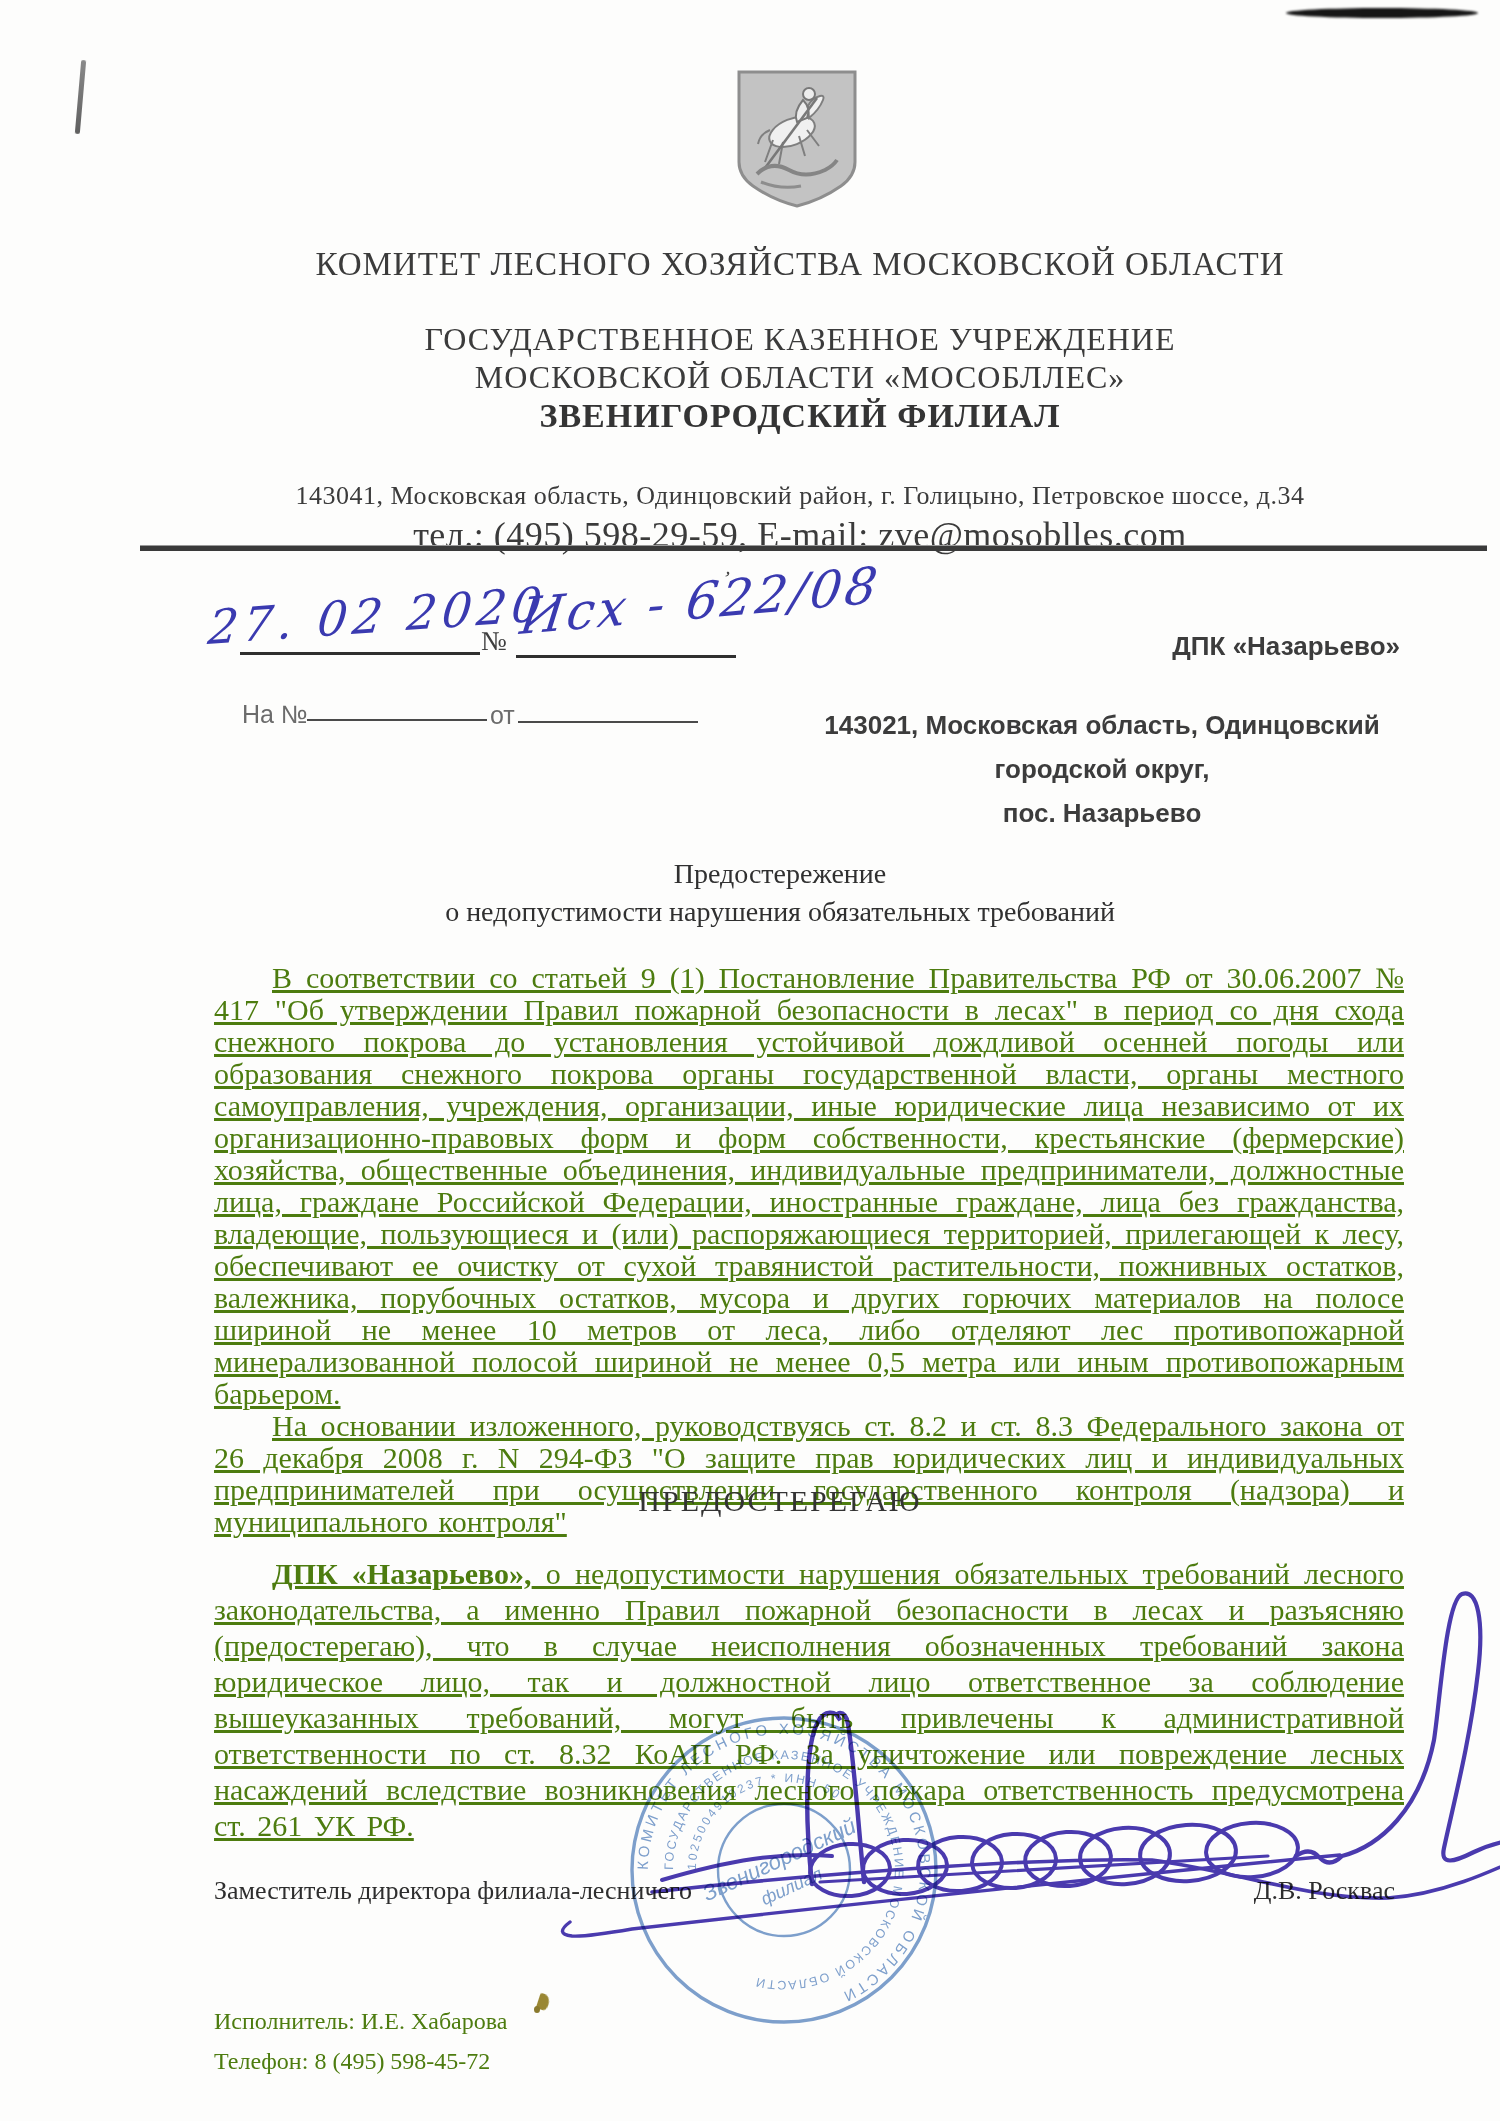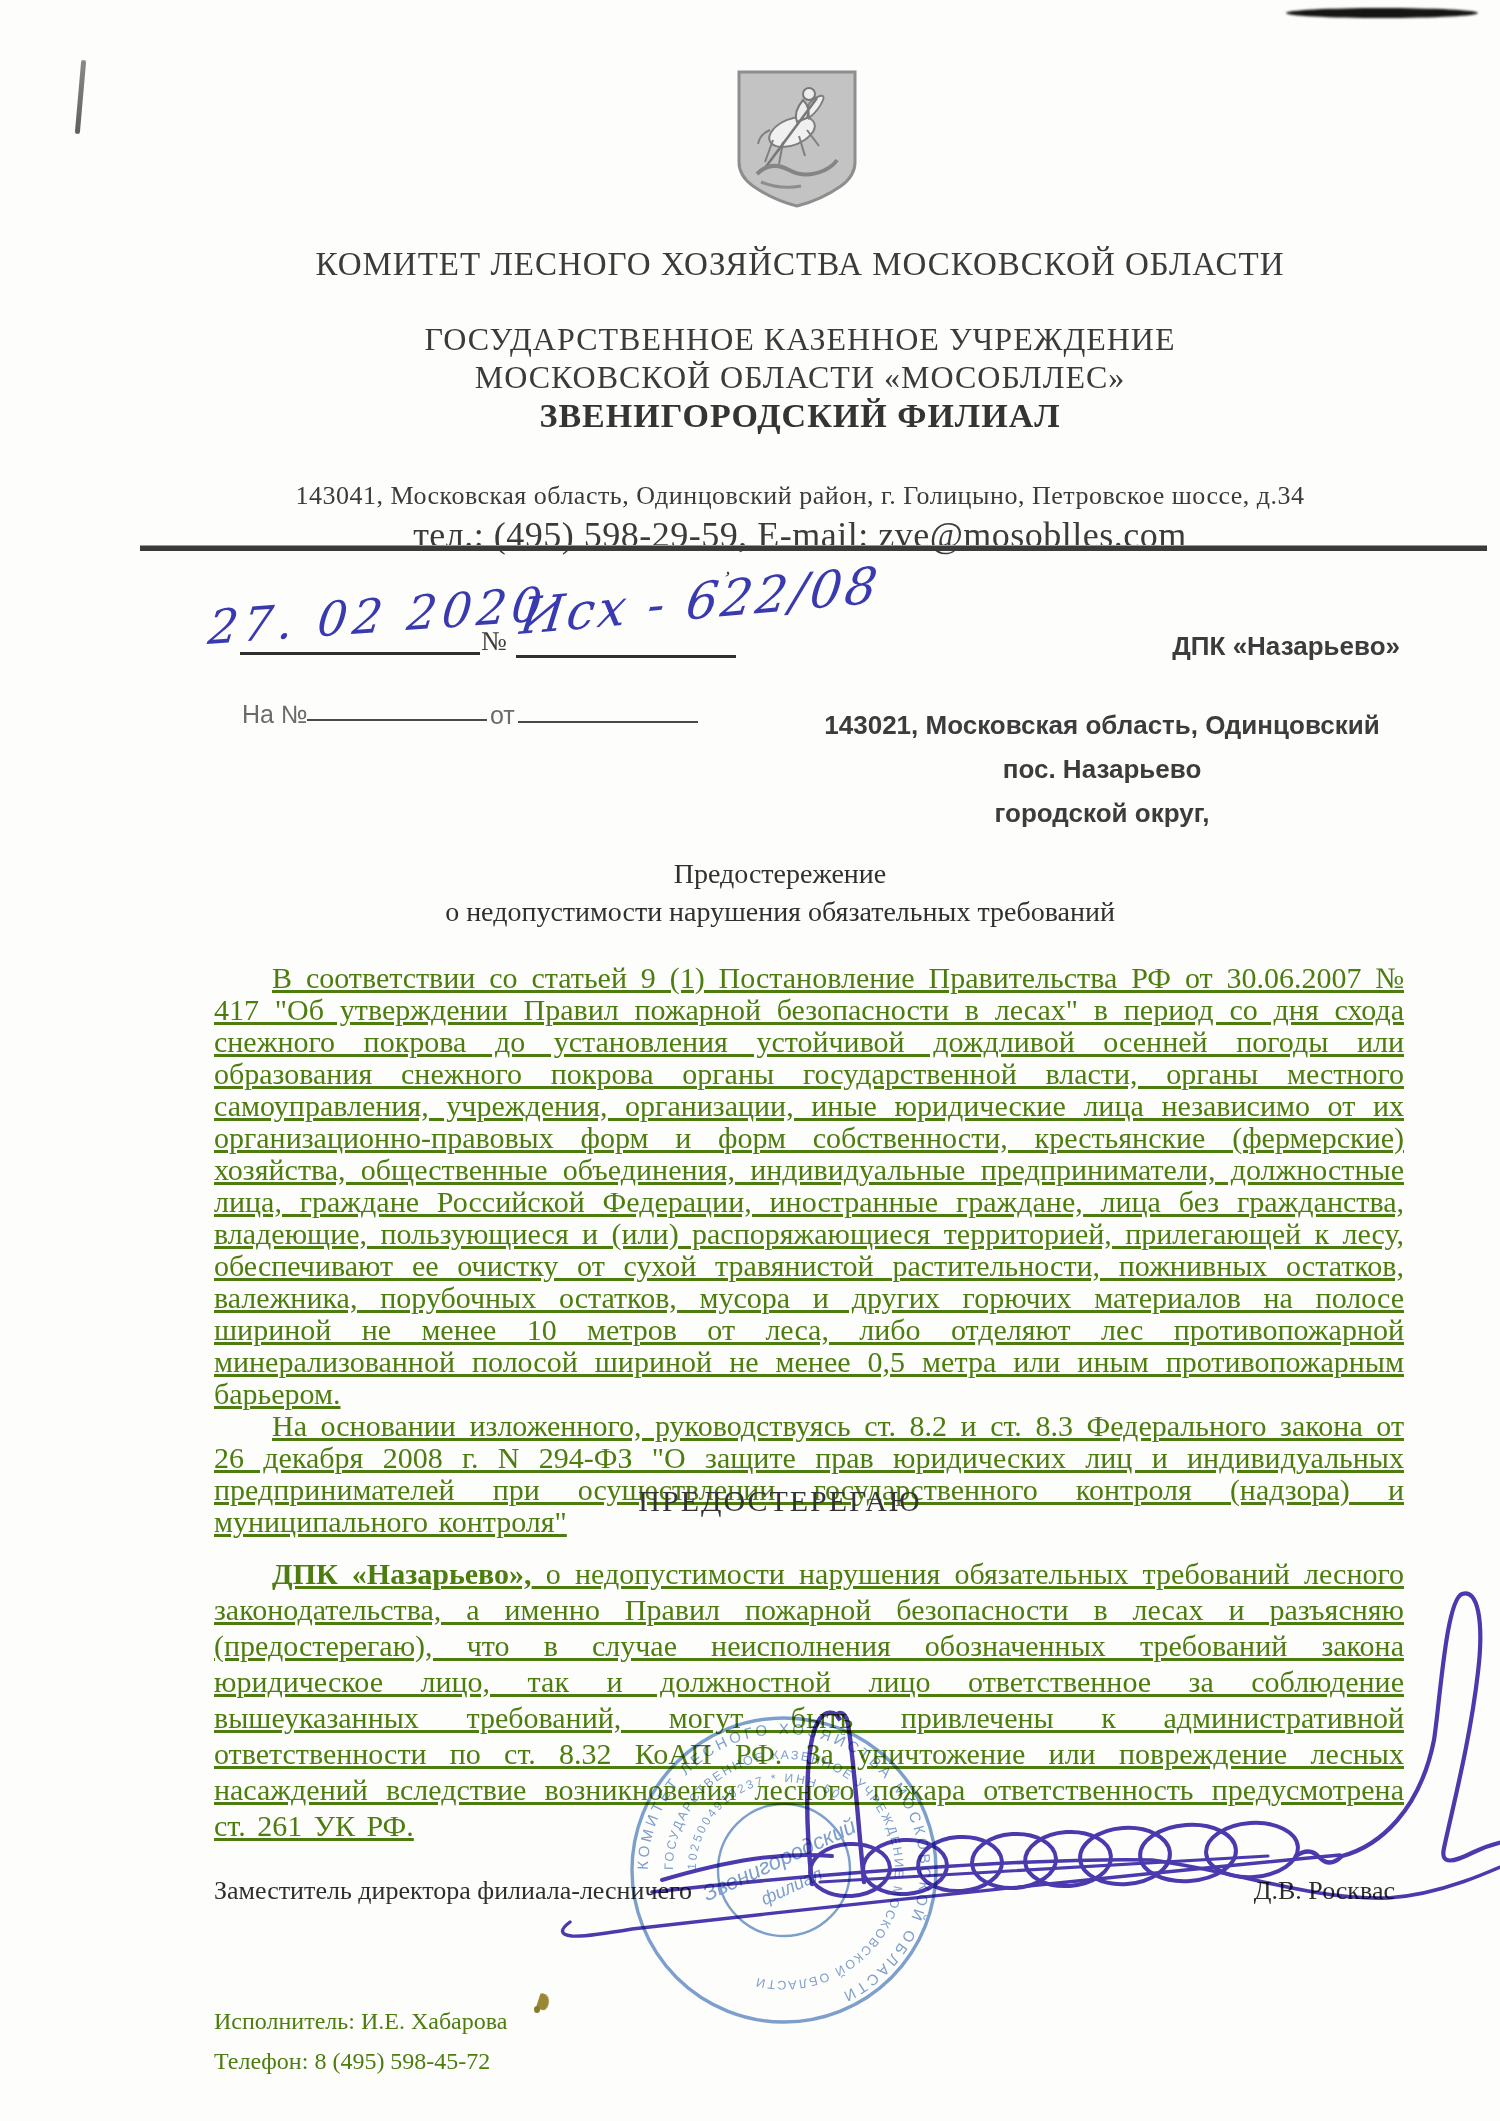--- a/index.html
+++ b/index.html
@@ -110,22 +110,22 @@
   <div class="abs uline ul2"></div>
 
   <div class="abs na-row">На №</div>
   <div class="abs na-l1"></div>
   <div class="abs ot-label">от</div>
   <div class="abs na-l2"></div>
 
   <div class="abs dpk">ДПК «Назарьево»</div>
   <div class="abs rcpt">
     <div>143021, Московская область, Одинцовский</div>
+    <div>городской округ,</div>
     <div>пос. Назарьево</div>
-    <div>городской округ,</div>
   </div>
 
   <div class="abs title t1">Предостережение</div>
   <div class="abs title t2">о недопустимости нарушения обязательных требований</div>
 
   <div class="abs body-block p12">
     <p>В соответствии со статьей 9 (1) Постановление Правительства РФ от 30.06.2007 № 417  "Об утверждении Правил пожарной безопасности в лесах" в период со дня схода снежного покрова до установления устойчивой дождливой осенней погоды или образования снежного покрова органы государственной власти, органы местного самоуправления, учреждения, организации, иные юридические лица независимо от их организационно-правовых форм и форм собственности, крестьянские (фермерские) хозяйства, общественные объединения, индивидуальные предприниматели, должностные лица, граждане Российской Федерации, иностранные граждане, лица без гражданства, владеющие, пользующиеся и (или) распоряжающиеся территорией, прилегающей к лесу, обеспечивают ее очистку от сухой травянистой растительности, пожнивных остатков, валежника, порубочных остатков, мусора и других горючих материалов на полосе шириной не менее 10 метров от леса, либо отделяют лес противопожарной минерализованной полосой шириной не менее 0,5 метра или иным противопожарным барьером.</p>
     <p>На основании изложенного, руководствуясь ст. 8.2 и ст. 8.3 Федерального закона  от  26 декабря  2008  г.  N  294-ФЗ  "О защите прав юридических лиц и индивидуальных предпринимателей при осуществлении государственного контроля (надзора) и муниципального контроля"</p>
   </div>
 

